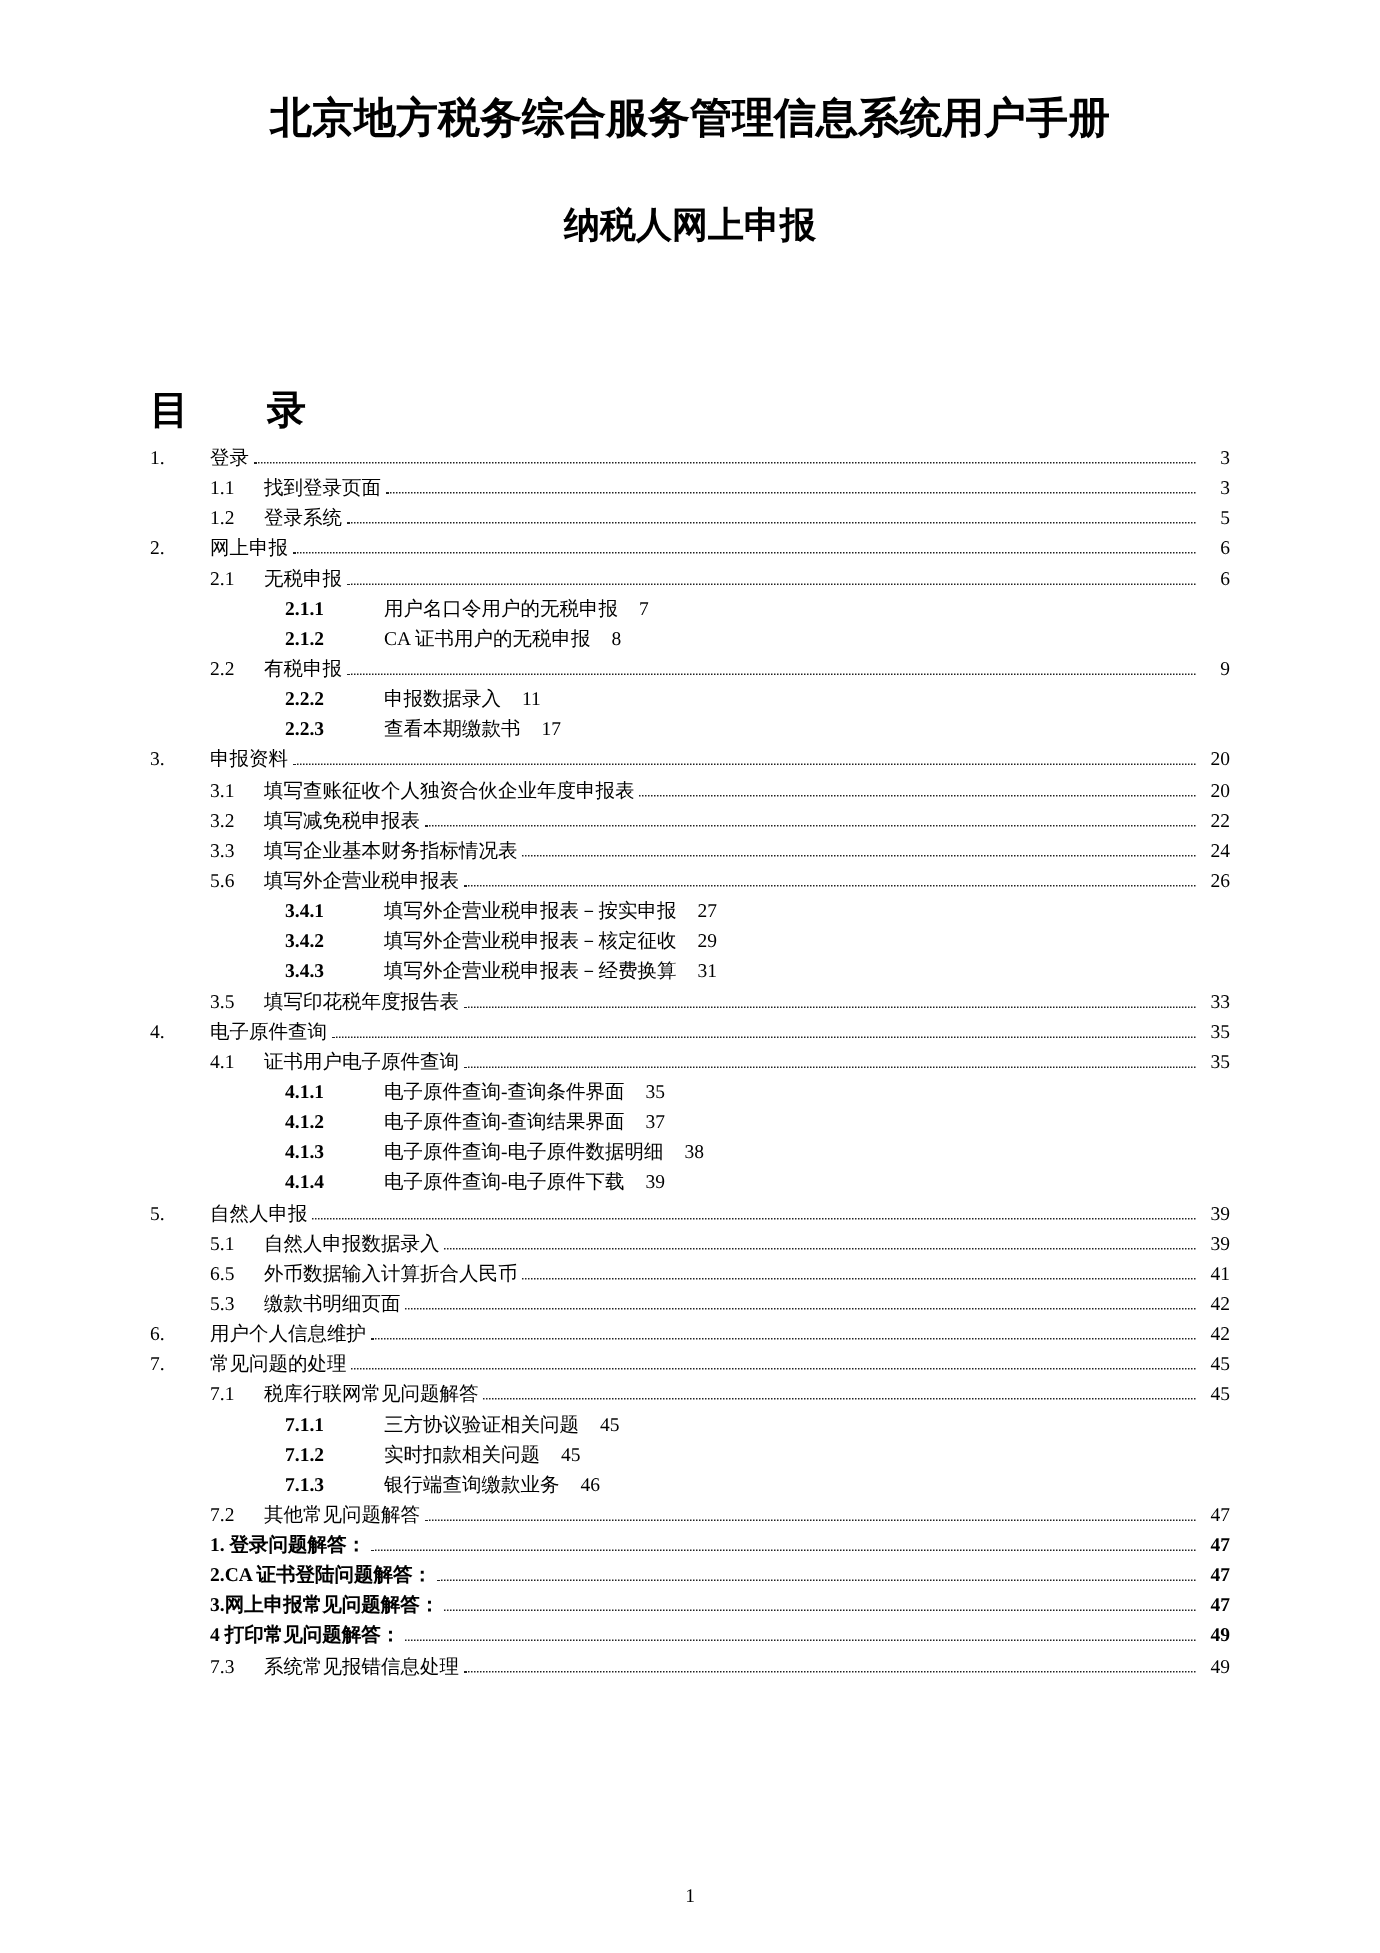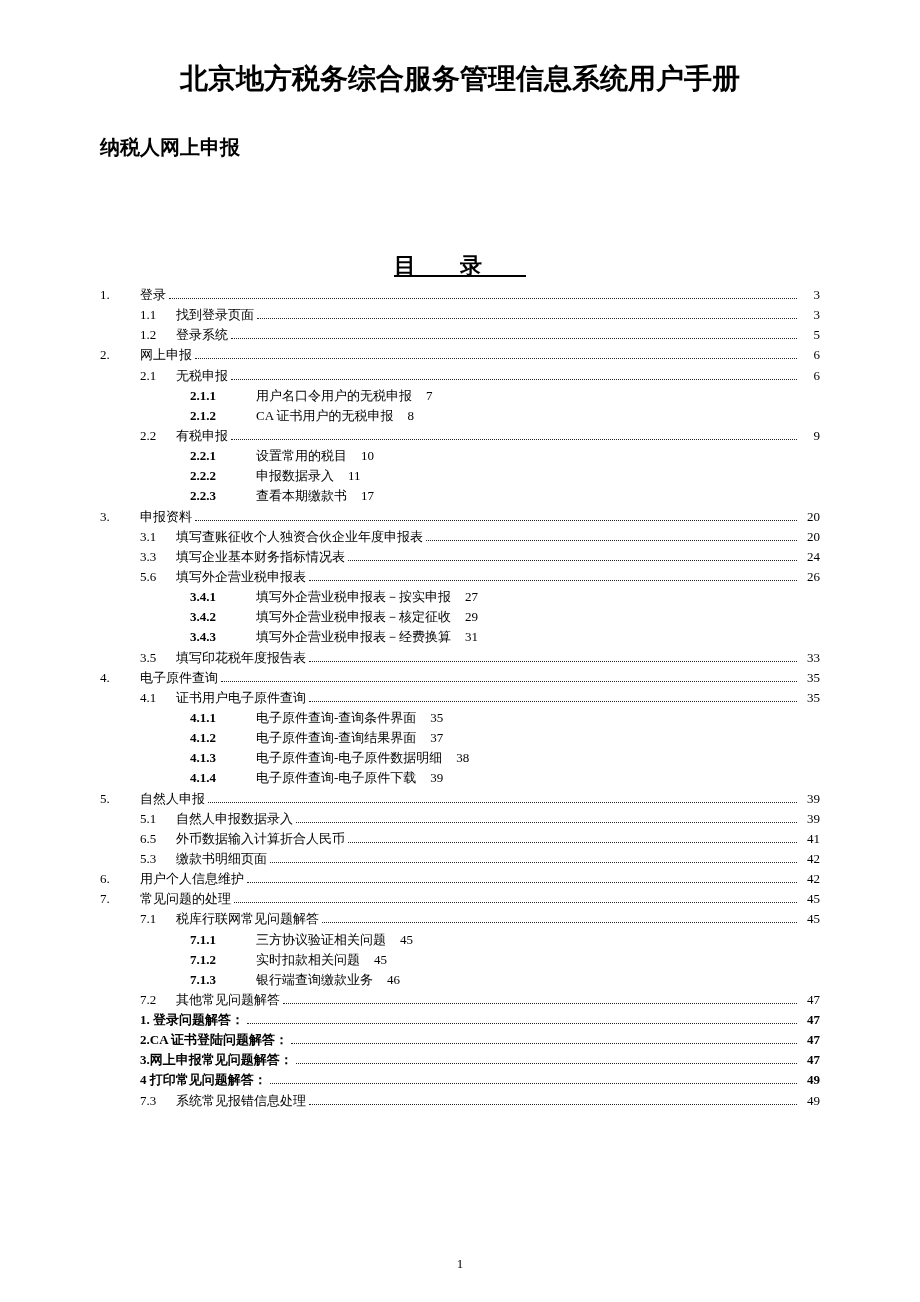--- a/index.html
+++ b/index.html
@@ -21,33 +21,33 @@
   }
   .title {
     text-align: center;
     font-family: "SimHei", "黑体", sans-serif;
     font-size: 28px;
     font-weight: bold;
     margin-top: 0;
     margin-bottom: 36px;
   }
   .subtitle {
+    text-align: center;
     font-family: "SimHei", "黑体", sans-serif;
-    font-size: 20px;
+    font-size: 24px;
     font-weight: bold;
     margin-bottom: 90px;
   }
   .toc-heading {
-    text-align: center;
+    text-align: left;
     font-family: "SimSun", "宋体", serif;
-    font-size: 22px;
+    font-size: 26px;
     font-weight: bold;
     letter-spacing: 2em;
     margin-bottom: 4px;
-    text-decoration: underline;
   }
   .toc {
     font-size: 13px;
     line-height: 1.55;
   }
   .row {
     display: flex;
     align-items: baseline;
     white-space: nowrap;
   }
@@ -126,45 +126,46 @@
         <span class="label">CA 证书用户的无税申报</span>
         <span class="inlinepg">8</span>
       </div>
       <div class="row l2">
         <span class="num">2.2</span>
         <span class="label">有税申报</span>
         <span class="dots"></span>
         <span class="pg">9</span>
       </div>
       <div class="row l3">
-        <span class="num">2.2.1</span>
-        <span class="label">设置常用的税目</span>
-        <span class="inlinepg">10</span>
-      </div>
-      <div class="row l3">
         <span class="num">2.2.2</span>
         <span class="label">申报数据录入</span>
         <span class="inlinepg">11</span>
       </div>
       <div class="row l3">
         <span class="num">2.2.3</span>
         <span class="label">查看本期缴款书</span>
         <span class="inlinepg">17</span>
       </div>
       <div class="row l1">
         <span class="num">3.</span>
         <span class="label">申报资料</span>
         <span class="dots"></span>
         <span class="pg">20</span>
       </div>
       <div class="row l2">
         <span class="num">3.1</span>
         <span class="label">填写查账征收个人独资合伙企业年度申报表</span>
         <span class="dots"></span>
         <span class="pg">20</span>
+      </div>
+      <div class="row l2">
+        <span class="num">3.2</span>
+        <span class="label">填写减免税申报表</span>
+        <span class="dots"></span>
+        <span class="pg">22</span>
       </div>
       <div class="row l2">
         <span class="num">3.3</span>
         <span class="label">填写企业基本财务指标情况表</span>
         <span class="dots"></span>
         <span class="pg">24</span>
       </div>
       <div class="row l2">
         <span class="num">5.6</span>
         <span class="label">填写外企营业税申报表</span>

